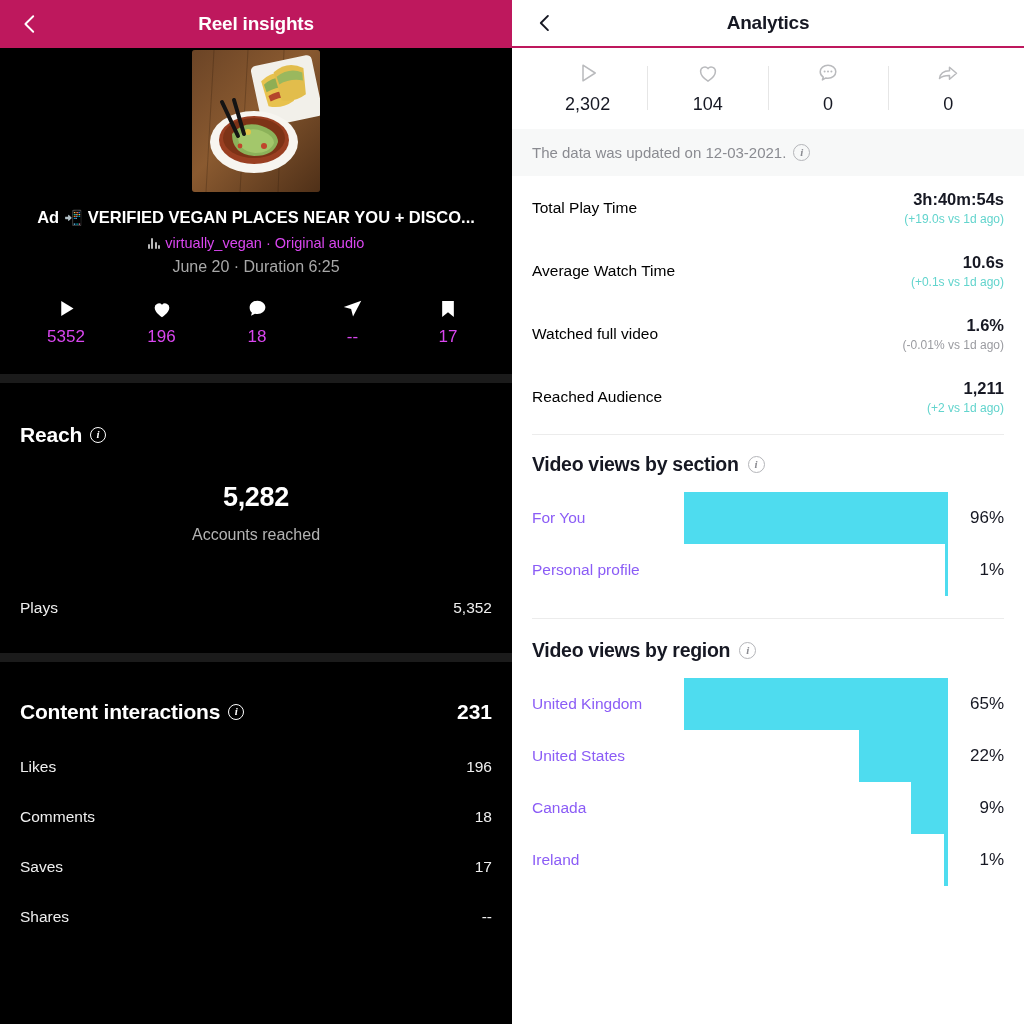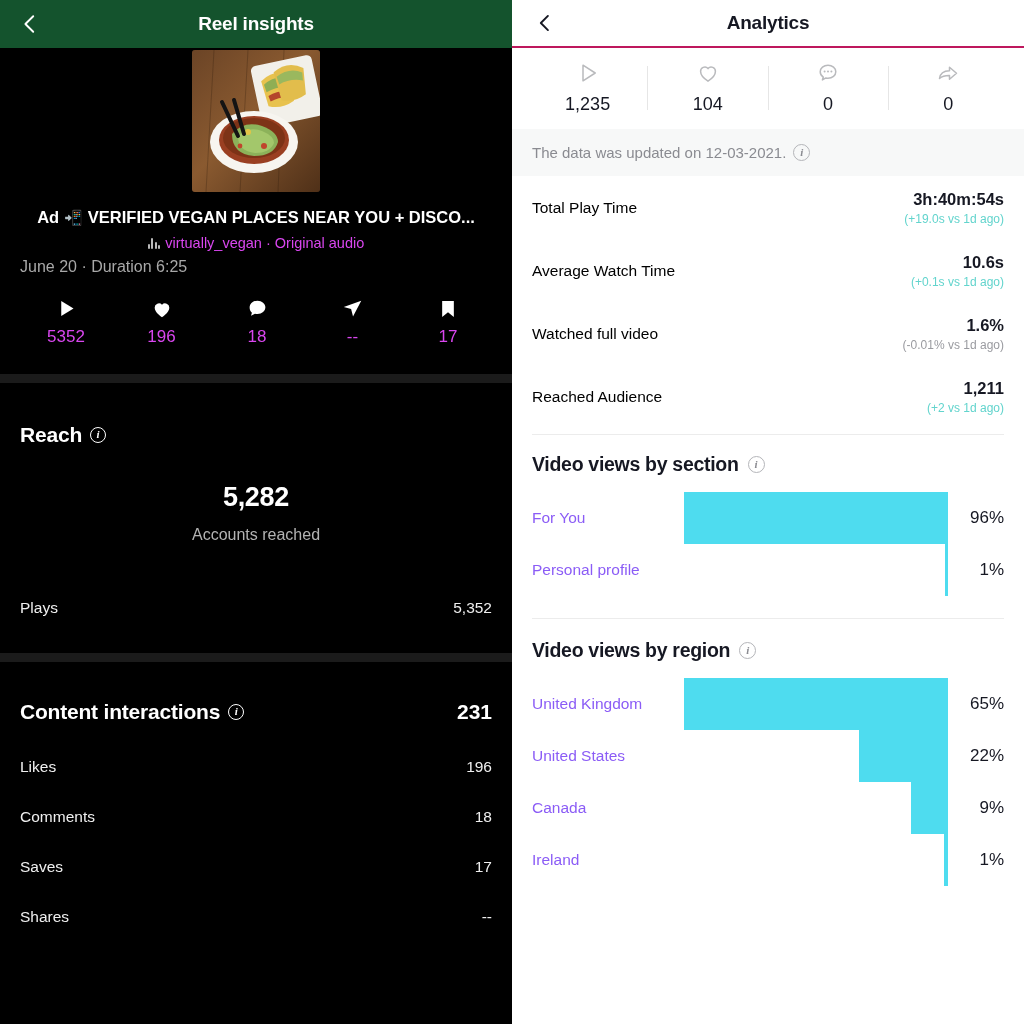--- a/index.html
+++ b/index.html
@@ -13,21 +13,21 @@
 
   
   .left {
     width: 512px; height: 1024px;
     background: #000; color: #fff;
     position: relative; overflow: hidden;
   }
   .ig-header {
     height: 48px; position: relative;
     display: flex; align-items: center; justify-content: center;
-    background: #14532d;
+    background: #be185d;
   }
   .ig-back {
     position: absolute; left: 16px; top: 50%;
     transform: translateY(-50%);
     width: 28px; height: 28px;
     display: flex; align-items: center; justify-content: center;
     cursor: pointer;
   }
   .ig-title { font-size: 19px; font-weight: bold; letter-spacing: -0.2px; }
 
@@ -38,20 +38,21 @@
   .thumb {
     width: 128px; height: 142px;
     border-radius: 3px; overflow: hidden;
     position: relative; background: #2b1a0e;
   }
   .thumb svg { display: block; width: 100%; height: 100%; }
 
   .ig-caption {
     margin-top: 16px;
     padding: 0 20px;
+    text-align: center;
   }
   .cap-line1 {
     font-size: 16.5px; font-weight: bold; line-height: 1.2;
     white-space: nowrap; overflow: hidden;
     display: flex; align-items: center; justify-content: center; gap: 5px;
   }
   .cap-ad { font-weight: bold; }
   .cap-emoji { font-size: 15px; line-height: 1; }
   .cap-title { font-weight: bold; }
   .cap-line2 {
@@ -365,21 +366,21 @@
       <div class="tt-title">Analytics</div>
     </div>
 
     <div class="tt-stats">
       <div class="tt-stat">
         <span class="si">
           <svg width="24" height="24" viewBox="0 0 24 24" fill="none">
               <path d="M7 4.2 L19.2 12 L7 19.8 Z" stroke="#b9babd" stroke-width="1.5" stroke-linejoin="round"></path>
             </svg>
         </span>
-        <span class="sv">1,235</span>
+        <span class="sv">2,302</span>
       </div>
       <div class="tt-sep"></div>
       <div class="tt-stat">
         <span class="si">
           <svg width="24" height="24" viewBox="0 0 24 24" fill="none">
               <path d="M12 20.2s-7.4-4.7-7.4-9.6A4.2 4.2 0 0 1 12 7.6a4.2 4.2 0 0 1 7.4 3C19.4 15.5 12 20.2 12 20.2z" stroke="#b9babd" stroke-width="1.5" stroke-linejoin="round"></path>
             </svg>
         </span>
         <span class="sv">104</span>
       </div>

